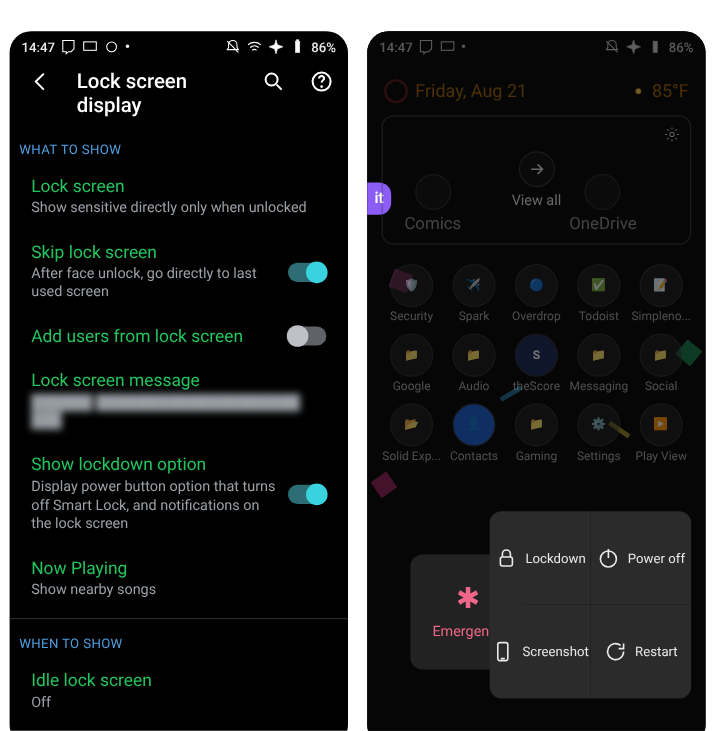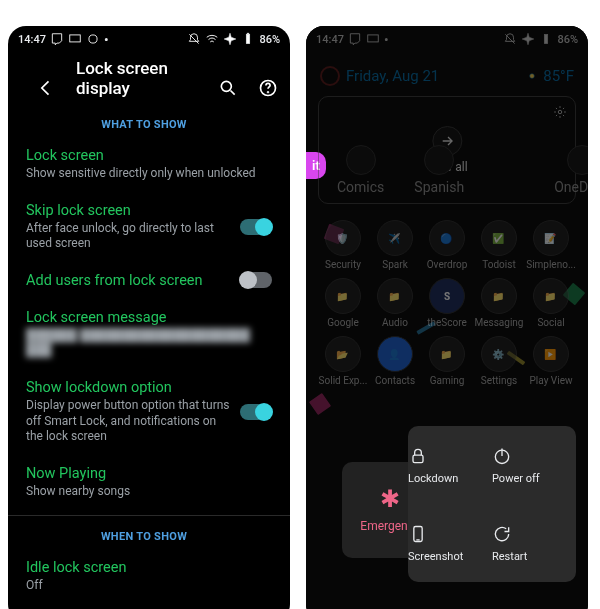--- a/index.html
+++ b/index.html
@@ -6,61 +6,61 @@
   html, body { width: 600px; height: 609px; background: #fff; font-family: Roboto, -apple-system, "Segoe UI", Arial, sans-serif; overflow: hidden; }
   .stage { display: flex; gap: 16px; padding: 6px 8px; }
   .phone { width: 282px; height: 596px; background: #000; border-radius: 18px; overflow: hidden; position: relative; color: #e8eaed; margin-top: 20px; }
   
   .status { display: flex; justify-content: space-between; align-items: center; font-size: 11px; font-weight: 500; padding: 4px 10px 0 10px; height: 22px; }
   .s-left, .s-right { display: flex; align-items: center; gap: 4px; }
   .icon { display: inline-flex; width: 14px; height: 14px; align-items: center; justify-content: center; }
   .icon svg { width: 14px; height: 14px; fill: currentColor; stroke: currentColor; }
   .dim { opacity: .45; }
   
-  .titlebar { display: flex; align-items: flex-end; gap: 20px; padding: 10px 12px 6px 28px; }
+  .titlebar { display: flex; align-items: flex-start; gap: 20px; padding: 10px 12px 6px 16px; }
   .titlebar .title { font-size: 17px; font-weight: 500; flex: 1; color: #fff; }
   .titlebar .icon { width: 20px; height: 20px; }
   .titlebar .icon svg { width: 20px; height: 20px; }
-  .section-head { color: #4f9fe0; font-size: 11px; font-weight: 700; letter-spacing: .3px; padding: 14px 18px 6px 8px; text-align: center; }
+  .section-head { color: #4f9fe0; font-size: 11px; font-weight: 400; letter-spacing: .3px; padding: 14px 18px 6px 8px; }
   .item { display: flex; align-items: center; padding: 10px 18px; gap: 10px; }
   .item .txt { flex: 1; }
   .item .primary { font-size: 14.5px; font-weight: 400; color: #22c55e; }
   .item .secondary { font-size: 12px; color: #9aa0a6; margin-top: 2px; line-height: 1.3; }
   .item.disabled .primary, .item.disabled .secondary { color: #5f6368; }
   .sw { width: 32px; height: 16px; border-radius: 10px; background: #5f6368; position: relative; flex: none; }
   .sw .knob { position: absolute; top: -1px; left: -1px; width: 18px; height: 18px; border-radius: 50%; background: #bdc1c6; }
   .sw.on { background: #2d6d74; }
   .sw.on .knob { left: auto; right: -1px; background: #39d3e0; }
   .divider { border: none; border-top: 1px solid #2a2a2a; margin: 6px 0 0 0; }
   .blurred { filter: blur(3px); color: #777; font-size: 11px; line-height: 1.3; }
   .navhint { position: absolute; bottom: 5px; left: 50%; transform: translateX(-50%); width: 90px; height: 3px; border-radius: 2px; background: rgba(255,255,255,.6); }
   
   .right .bg { position: absolute; inset: 0; background: #0e0e0e; }
   .right .confetti { position: absolute; border-radius: 1px; opacity: .6; }
   .right .shade { position: absolute; inset: 0; background: rgba(0,0,0,.56); }
   .right .status { color: #bcbcbc; }
-  .clockrow { display: flex; align-items: center; gap: 6px; padding: 18px 14px 8px 14px; color: #0369a1; font-size: 15px; }
+  .clockrow { display: flex; align-items: center; gap: 6px; padding: 18px 14px 8px 14px; color: #a16207; font-size: 15px; }
   .clockrow .swirl { width: 20px; height: 20px; border: 2px solid rgba(255,60,60,.55); border-radius: 50%; opacity: .6; }
   .clockrow .wx { margin-left: auto; display: flex; align-items: center; gap: 4px; }
   .panel { margin: 2px 12px 10px 12px; border: 1px solid #3a3a3a; border-radius: 10px; height: 108px; position: relative; }
   .panel .gear { position: absolute; top: 8px; right: 8px; color: #bbb; }
   .panel .viewall { position: absolute; left: 50%; top: 50%; transform: translate(-50%,-50%); text-align: center; color: #ddd; font-size: 12px; }
   .panel .viewall .circ { width: 30px; height: 30px; margin: 0 auto 4px auto; border-radius: 50%; background: #111; display: flex; align-items: center; justify-content: center; border:1px solid #333;}
   .panel .fake { position: absolute; bottom: 8px; display:flex; gap:30px; left:18px; font-size:14px; color:#8d8d8d;}
   .panel .fake span{display:flex; flex-direction:column; align-items:center; gap:4px;}
   .panel .fake .ic{width:30px;height:30px;border-radius:50%;background:#131313;border:1px solid #2c2c2c;}
-  .sidepill { position:absolute; left:-4px; top:126px; background:#d946ef; color:#fff; font-size:13px; font-weight:600; padding:6px 6px 6px 10px; border-radius:0 10px 10px 0; }
+  .sidepill { position:absolute; left:-4px; top:126px; background:#8b5cf6; color:#fff; font-size:13px; font-weight:600; padding:6px 6px 6px 10px; border-radius:0 10px 10px 0; }
   .grid { padding: 2px 8px; }
   .grow { display:flex; justify-content: space-between; padding: 4px 4px; }
   .app { width: 50px; text-align: center; font-size: 10px; color: #a5a5a5; }
   .app .ic { width: 36px; height: 36px; border-radius: 50%; margin: 0 auto 3px auto; background: #1b1b1b; border:1px solid #2e2e2e; display:flex;align-items:center;justify-content:center;}
   .app .lab { white-space: nowrap; overflow: hidden; text-overflow: ellipsis; max-width: 50px; }
   .pmenu { position:absolute; right:12px; bottom:40px; display:flex; flex-direction: column; gap:0; }
   .pmenu-row { display:flex; }
-  .pm { width: 84px; height: 78px; background:#2b2b2b; display:flex; flex-direction:column; justify-content:center; gap:6px; color:#e8eaed; font-size:11px; }
+  .pm { width: 84px; height: 78px; background:#2b2b2b; display:flex; align-items:center; justify-content:center; gap:6px; color:#e8eaed; font-size:11px; }
   .pm svg { width:20px; height:20px; fill:none; stroke:#e8eaed; stroke-width:1.6; }
   .pm.tl{border-radius:10px 0 0 0;} .pm.tr{border-radius:0 10px 0 0;} .pm.bl{border-radius:0 0 0 10px;} .pm.br{border-radius:0 0 10px 0;}
   .emg { position:absolute; left:36px; bottom:64px; width:96px; height:96px; background:#222; border-radius:10px; display:flex; flex-direction:column; align-items:center; justify-content:center; gap:8px; color:#e68; font-size:12px; }
   .emg .flake{ font-size:24px; line-height:1; }
 </style>
 </head>
 <body>
 
 <div class="stage">
 
@@ -278,21 +278,20 @@
       <div class="viewall">
         <div class="circ">
             <svg viewBox="0 0 24 24" width="16" height="16">
               <path d="M5 12h14M13 6l6 6-6 6" fill="none" stroke="#ddd" stroke-width="2"></path>
             </svg>
           </div>
         <div>View all</div>
       </div>
       <div class="fake">
         <span><span class="ic"></span>Comics</span>
-        <span><span class="ic"></span>Spanish</span>
         <span style="opacity:0;"><span class="ic"></span>.</span>
         <span><span class="ic"></span>OneDrive</span>
       </div>
     </div>
 
     <div class="grid dim">
       <div class="grow">
         <div class="app">
             <div class="ic">🛡️</div>
             <div class="lab">Security</div>

